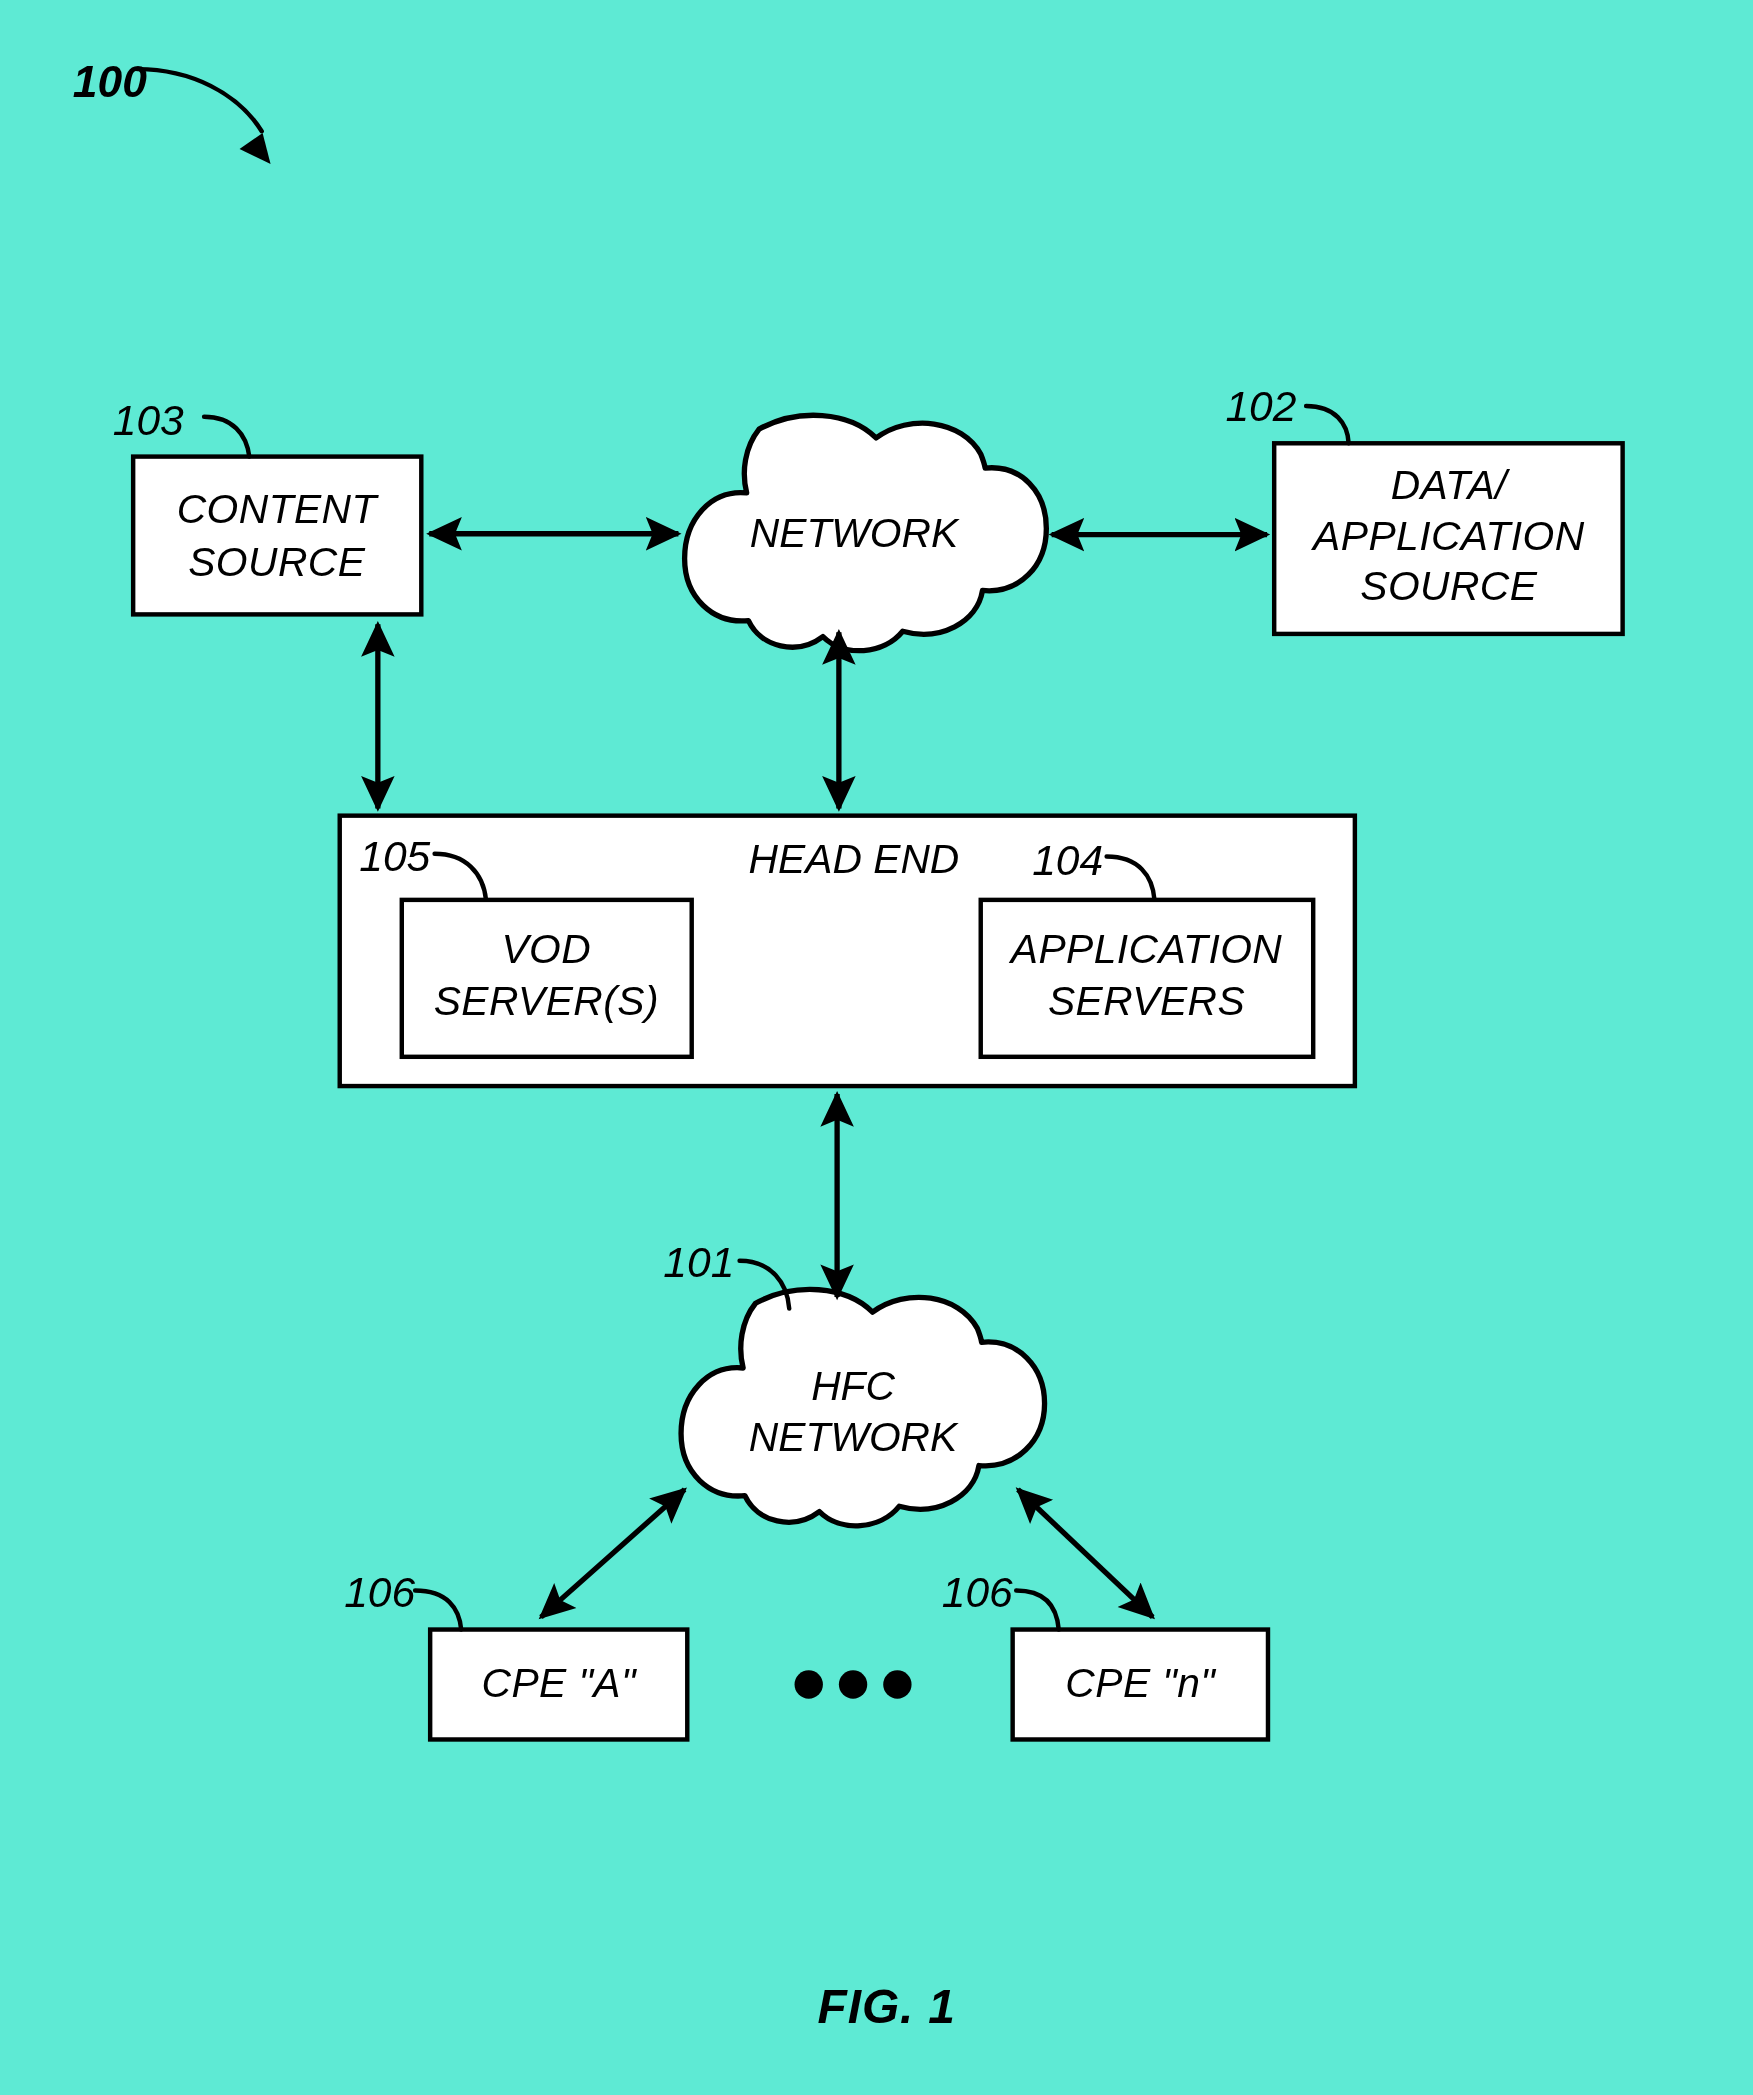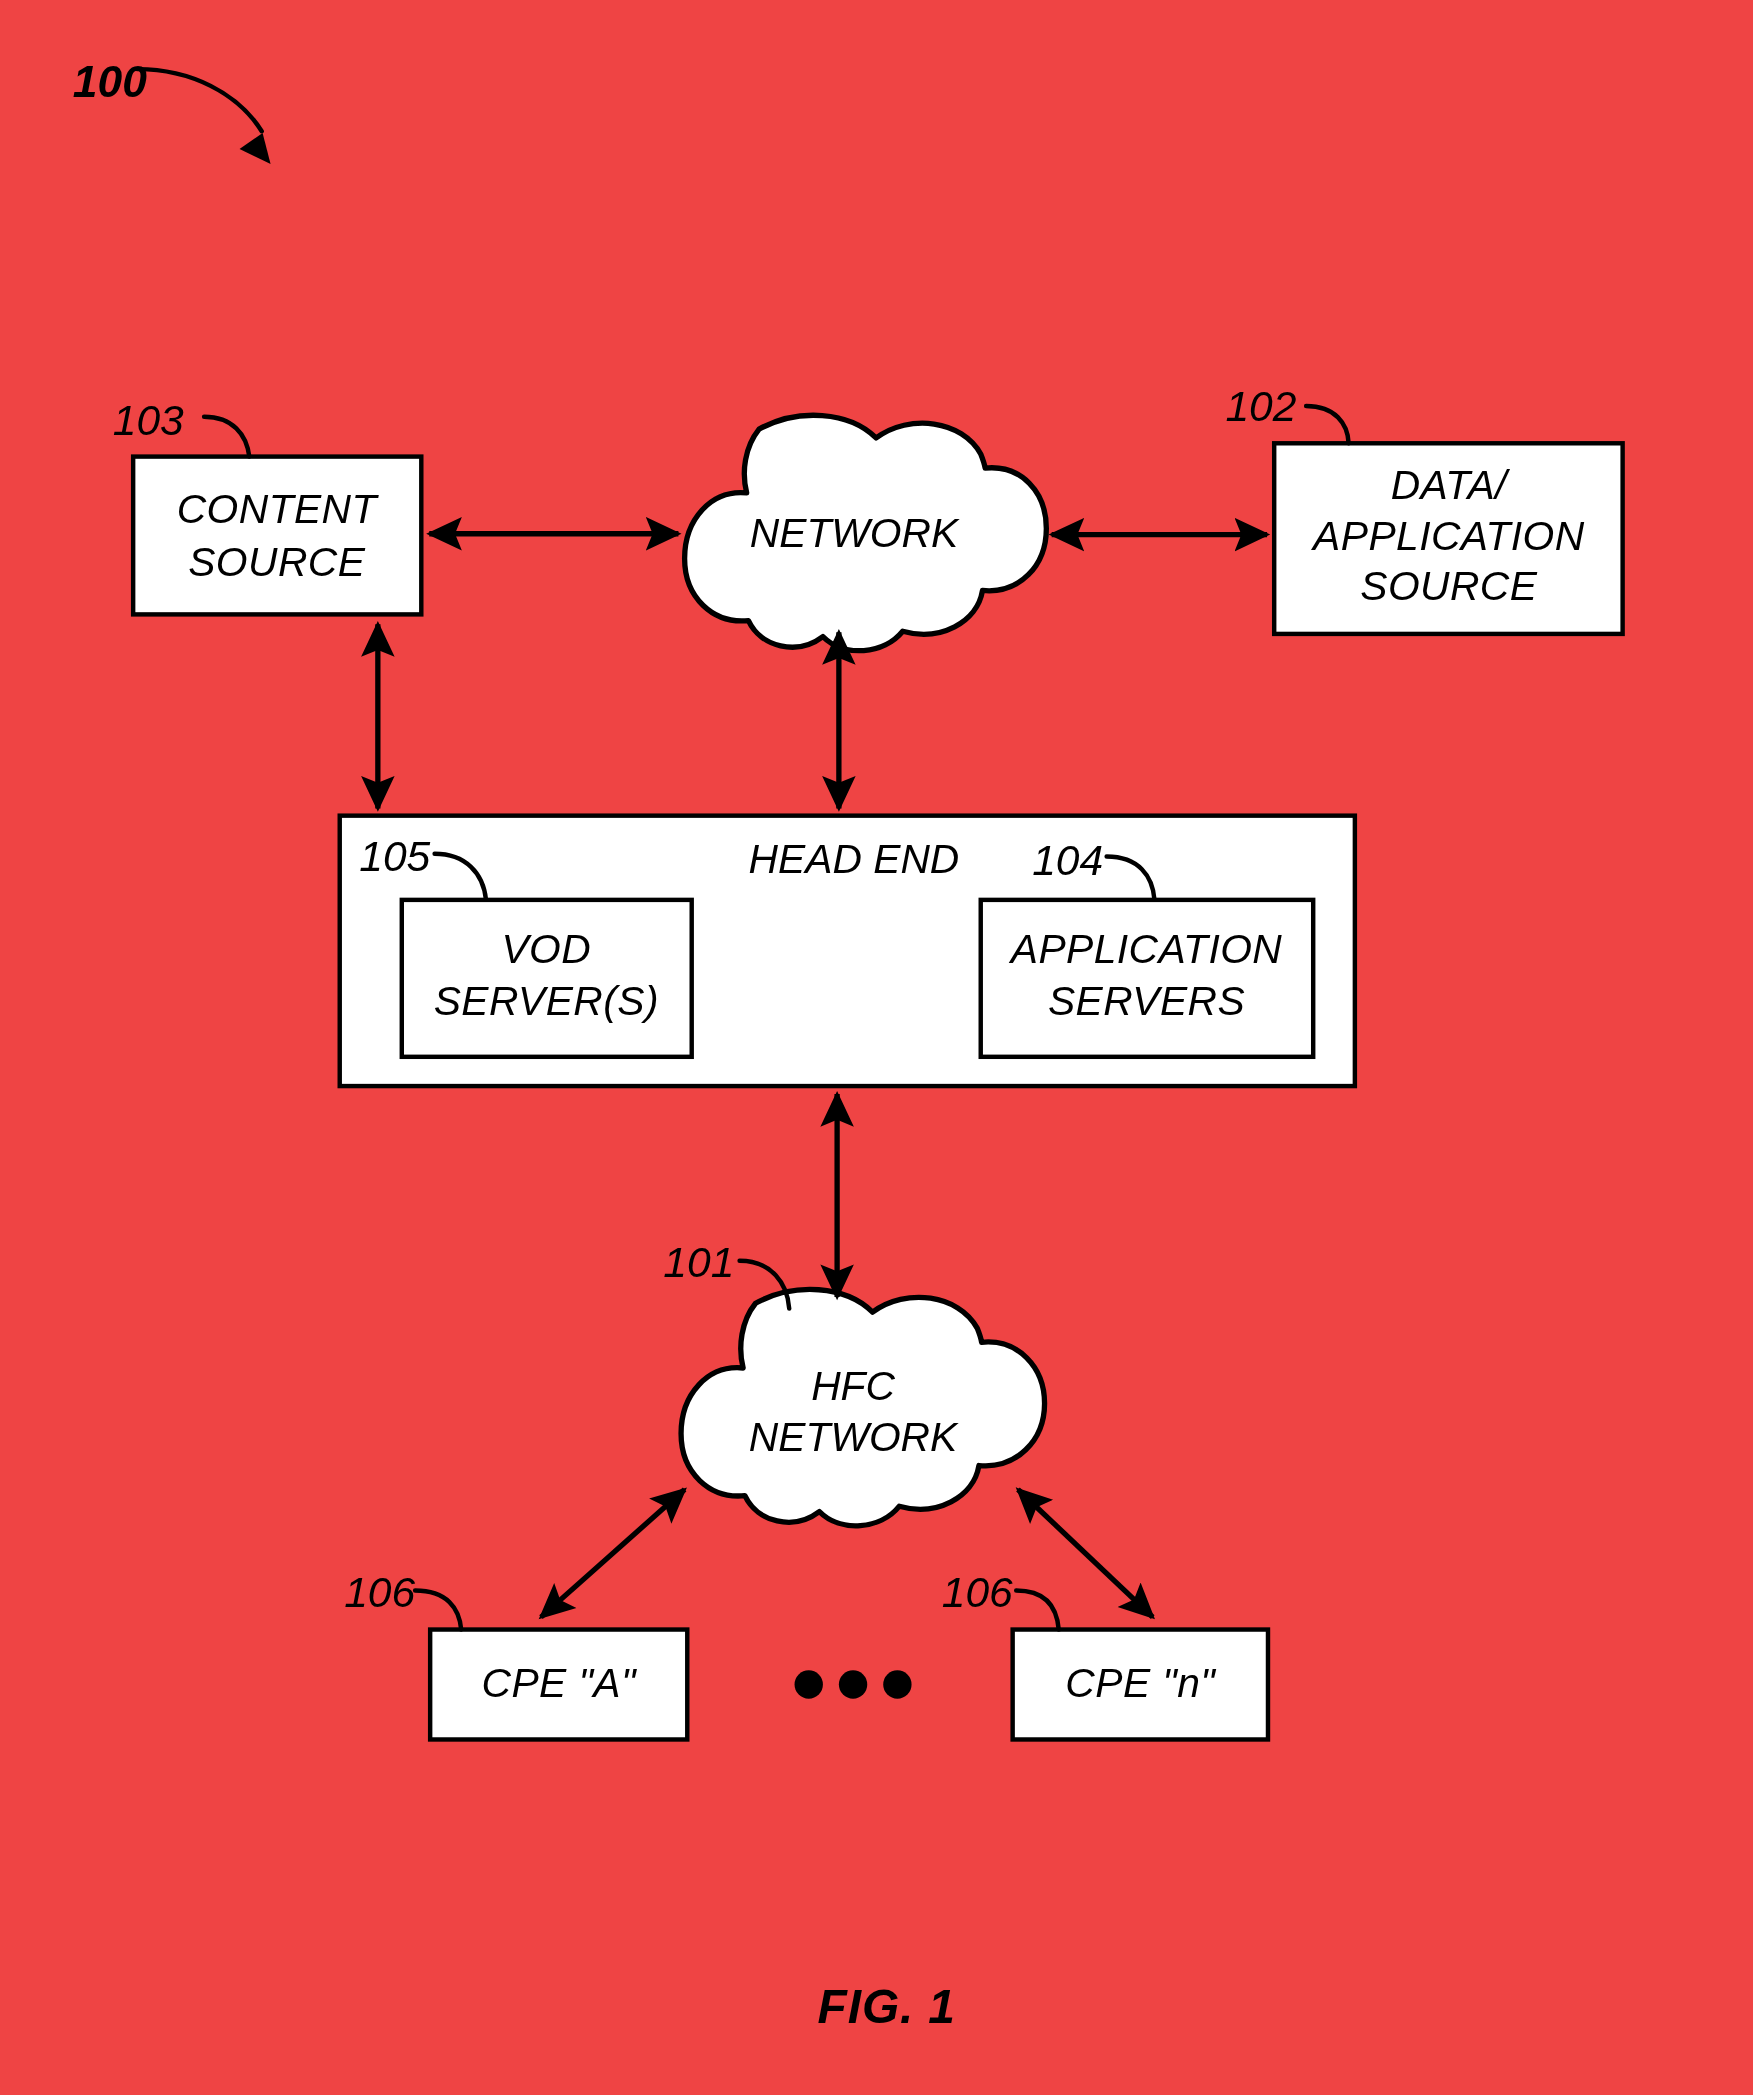--- a/index.html
+++ b/index.html
@@ -11,21 +11,21 @@
     width: 1754px;
     height: 2095px;
     font-family: "Liberation Sans", sans-serif;
     color: #000000;
     overflow: hidden;
   }
   #figure-root {
     position: relative;
     width: 1754px;
     height: 2095px;
-    background: #ef4444;
+    background: #5eead4;
   }
   svg#figure-svg {
     position: absolute;
     top: 0;
     left: 0;
     width: 1754px;
     height: 2095px;
   }
   .node-box {
     fill: #ffffff;

